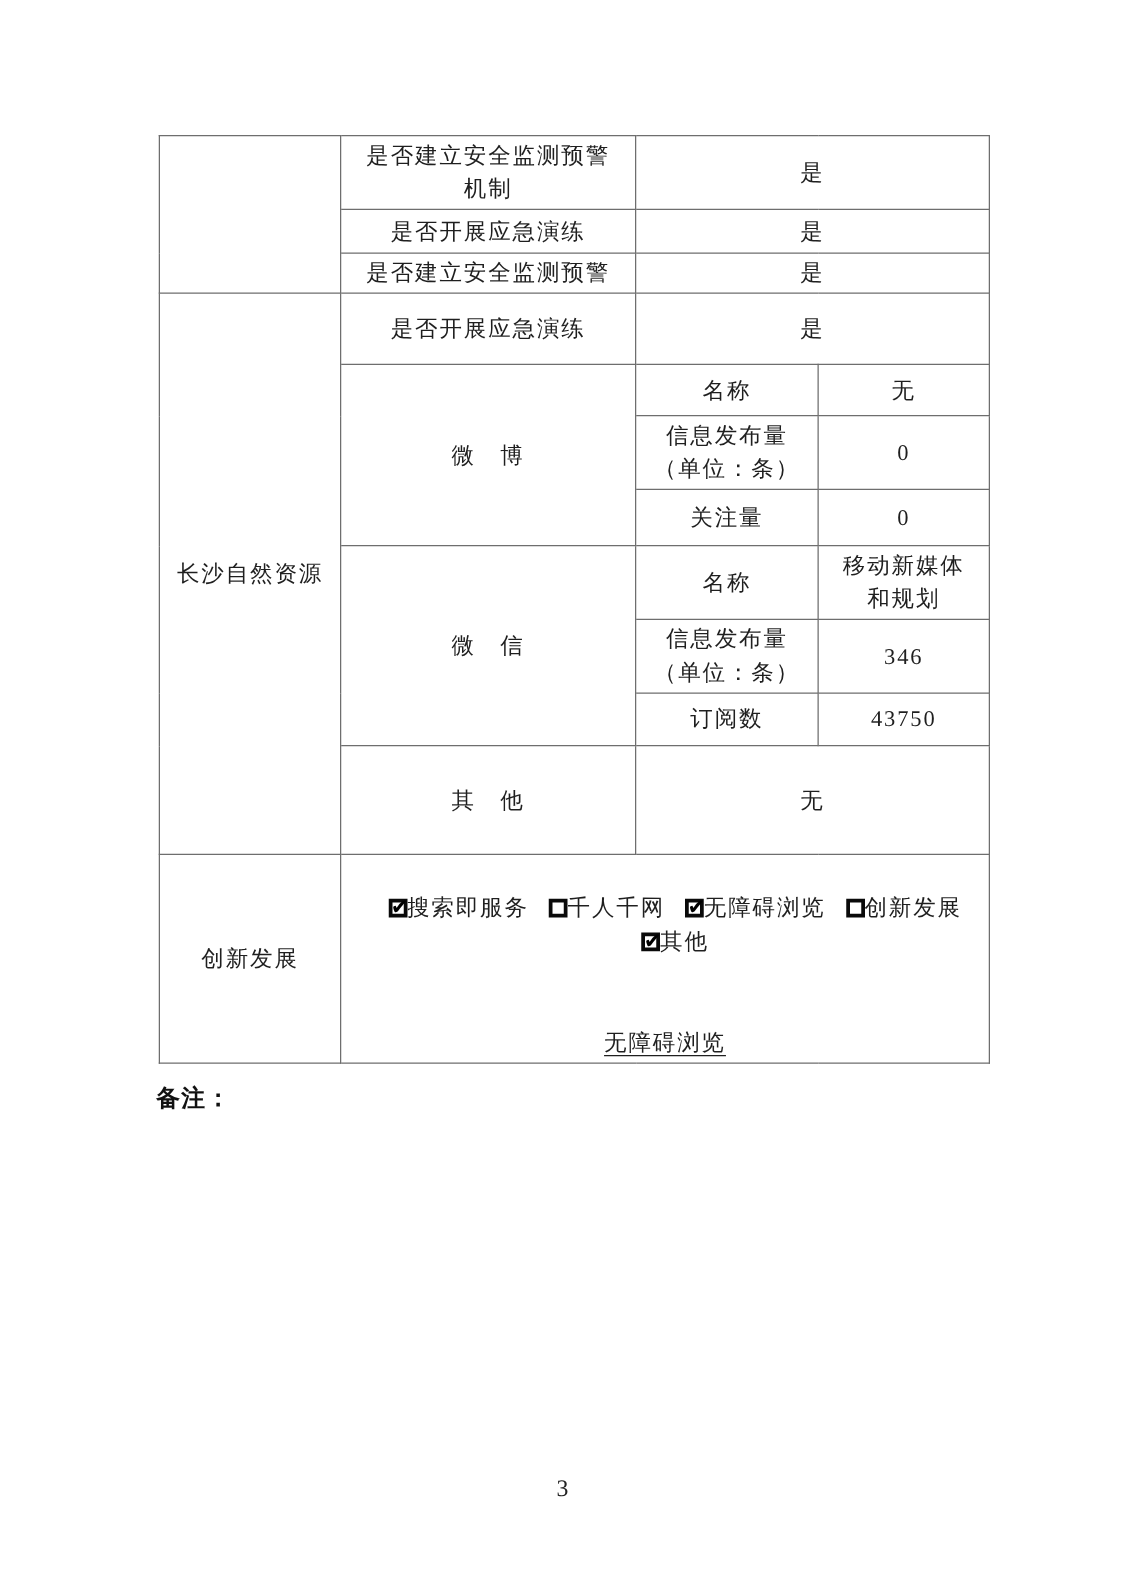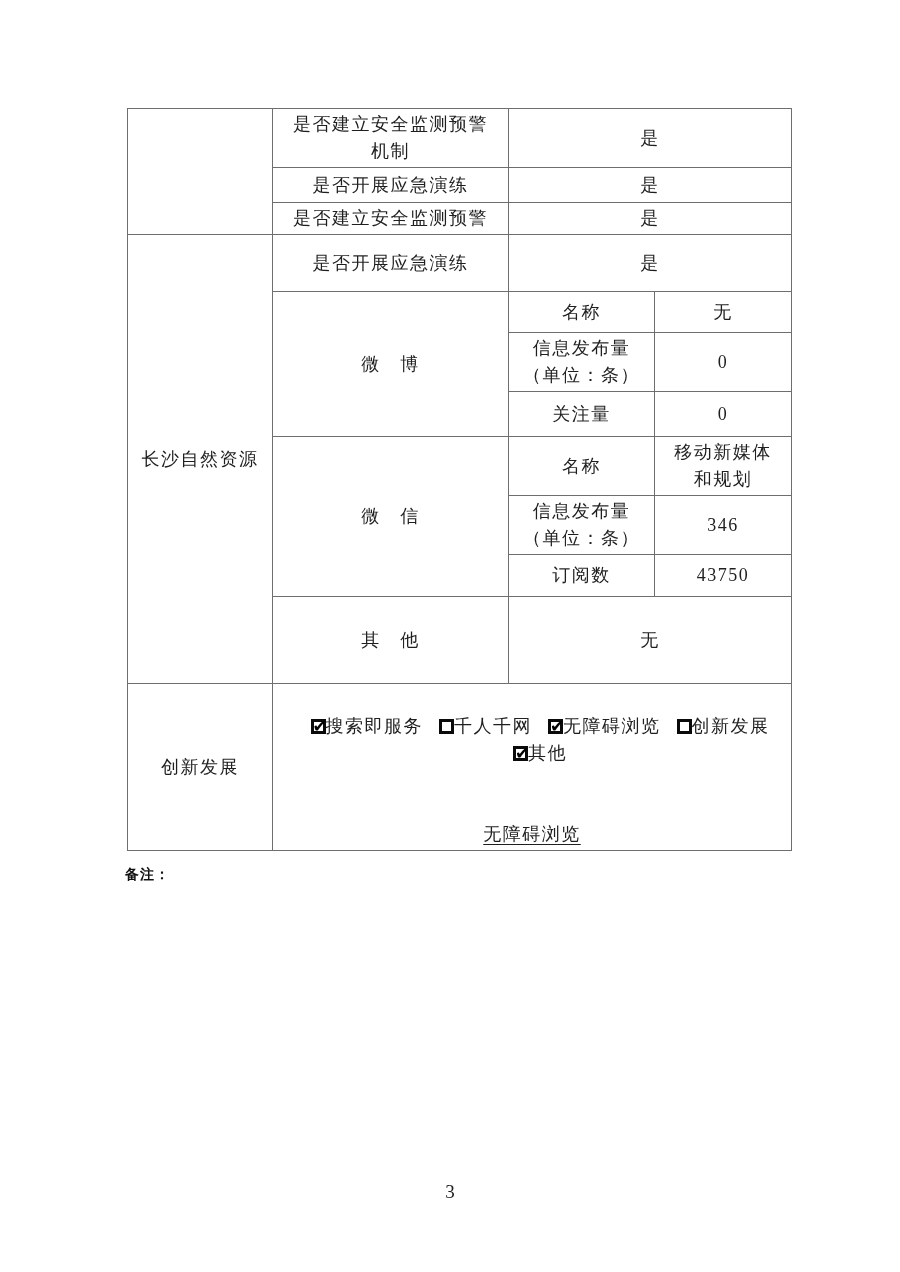--- a/index.html
+++ b/index.html
@@ -56,21 +56,21 @@
     font-size: 17px;
     color: #000000;
   }
   .other-detail {
     text-decoration: underline;
     text-underline-offset: 4px;
   }
   .notes {
     position: absolute;
     left: 125px; top: 866px;
-    font-size: 14px;
+    font-size: 19px;
     font-weight: bold;
     letter-spacing: 1px;
     color: #111111;
   }
   .page-number {
     position: absolute;
     left: 0; top: 1181px;
     width: 900px;
     text-align: center;
     font-size: 19px;

